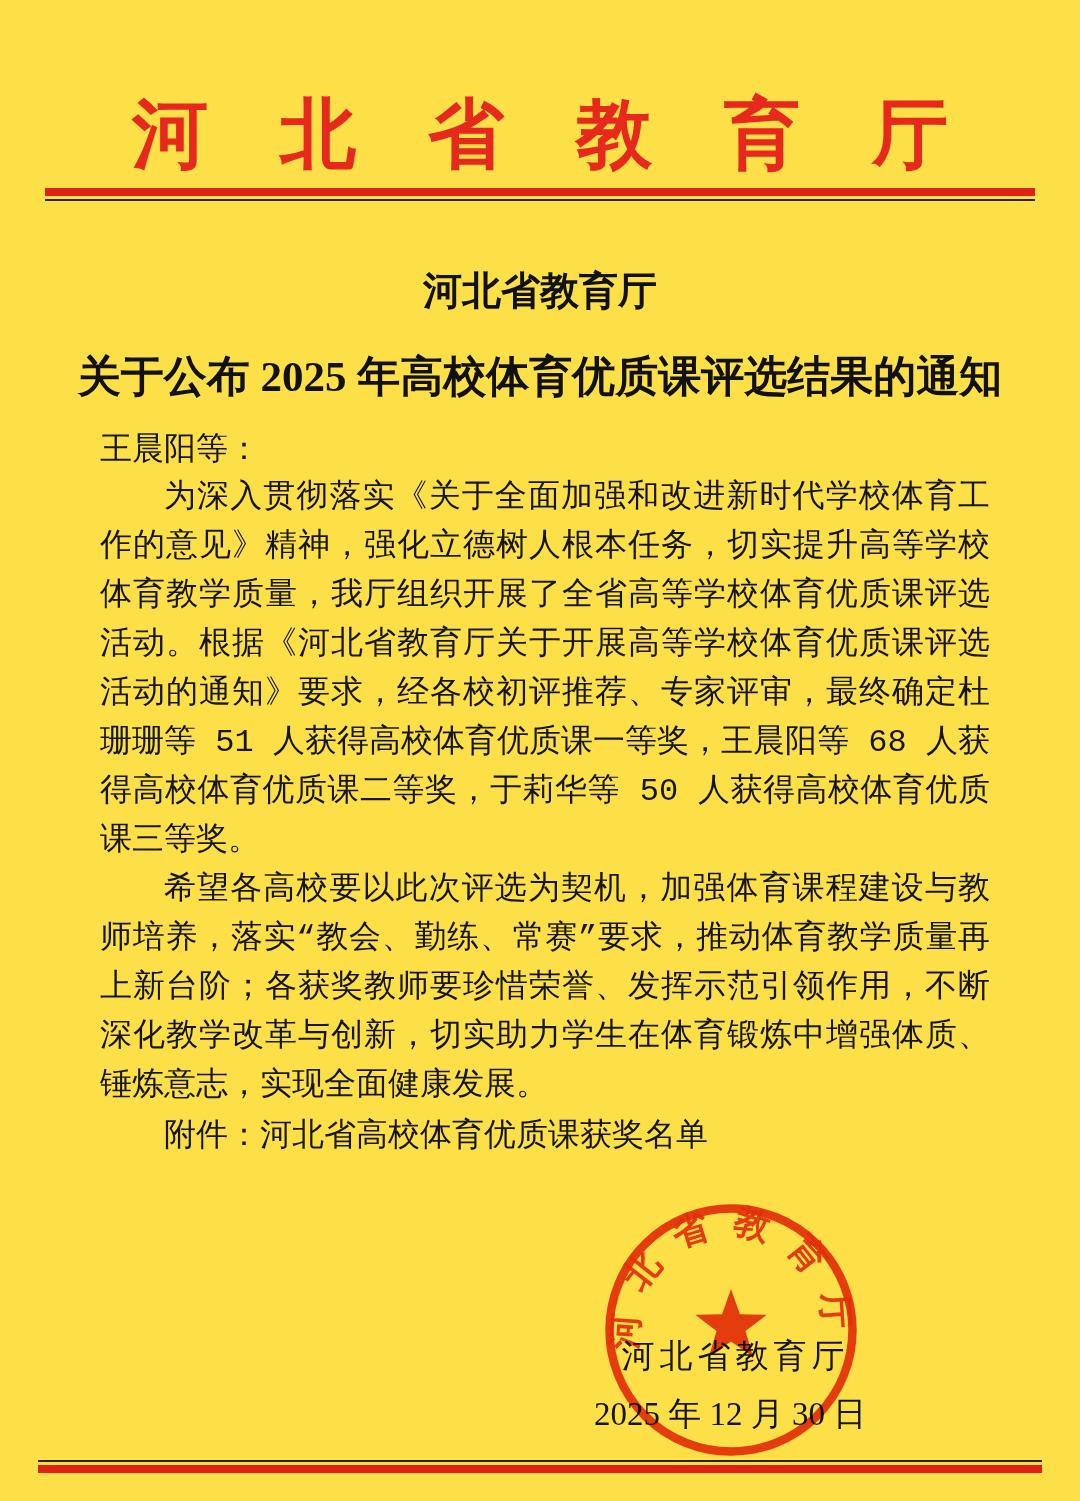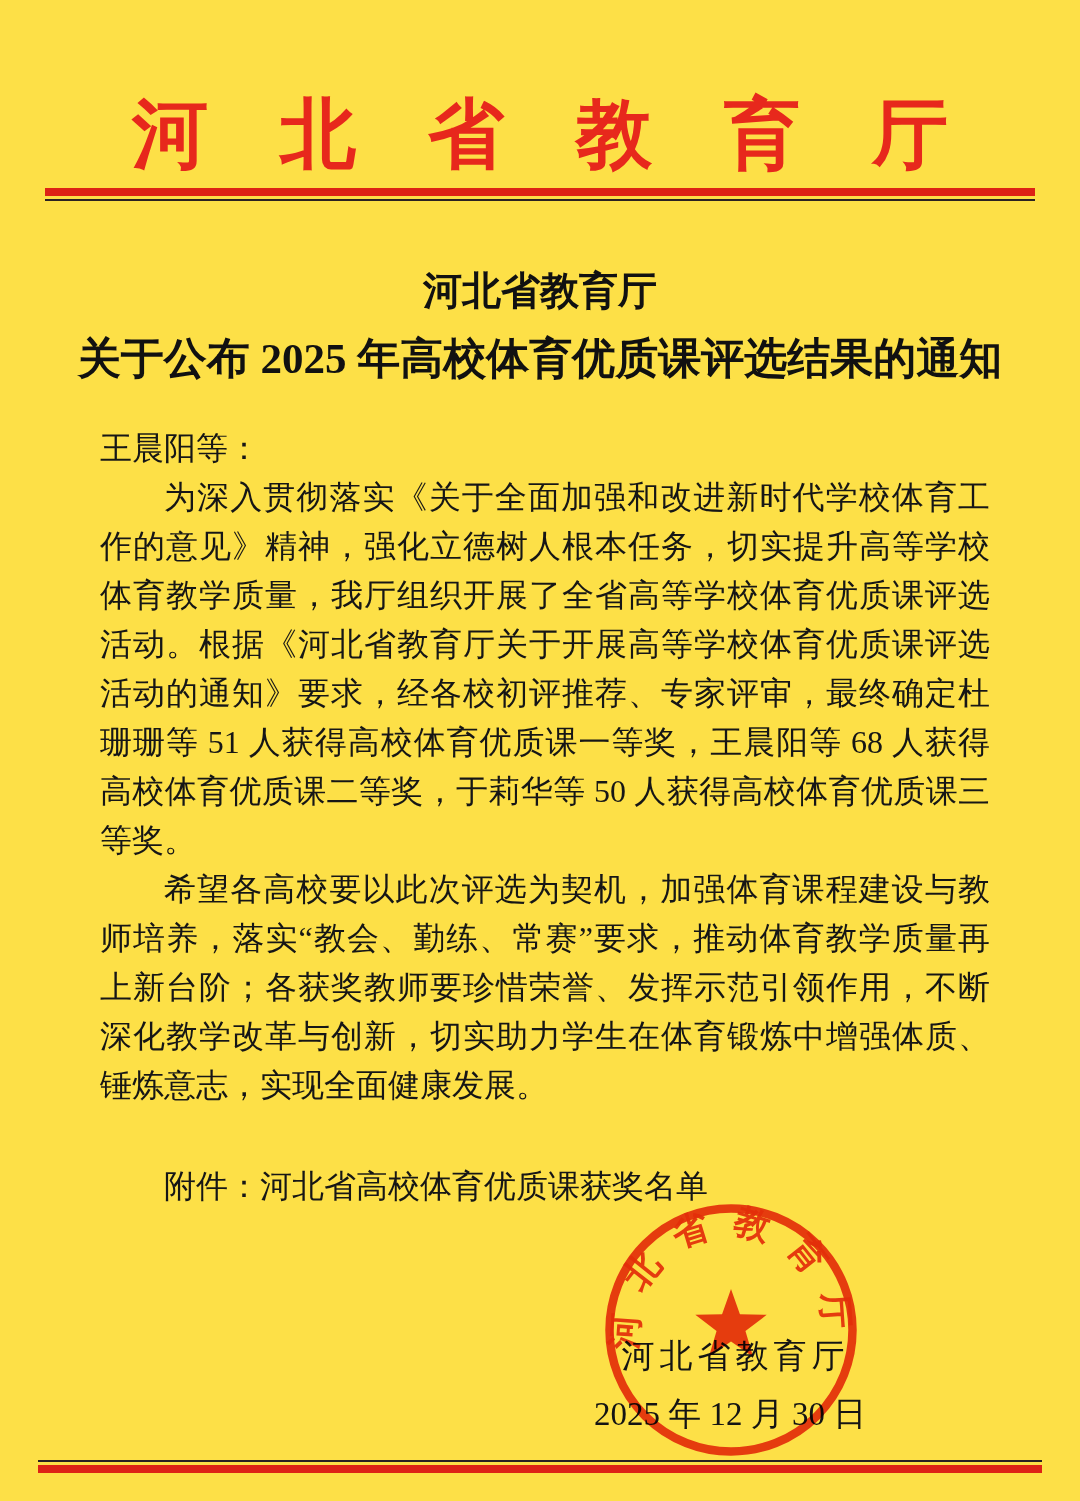--- a/index.html
+++ b/index.html
@@ -35,39 +35,39 @@
   .doc-title-1 {
     position: absolute;
     top: 264px; left: 0; right: 0;
     text-align: center;
     font-size: 39px;
     font-weight: 700;
     color: #111111;
   }
   .doc-title-2 {
     position: absolute;
-    top: 330px; left: 0; right: 0;
+    top: 348px; left: 0; right: 0;
     text-align: center;
     font-size: 43px;
     font-weight: 700;
     color: #111111;
     white-space: nowrap;
   }
   
   .body-block {
     position: absolute;
     top: 424px; left: 100px;
     width: 890px;
     font-size: 32px;
     line-height: 49px;
     color: #161616;
     text-align: justify;
   }
-  .body-block p.indent { text-indent: 2em; }
-  .attachment { margin-top: 52px; text-indent: 2em; }
+  .body-block p.indent { text-indent: 2em; font-family: Liberation Mono, monospace; }
+  .attachment { text-indent: 2em; }
   
   .agency-name {
     position: absolute;
     top: 1334px; left: 588px;
     width: 295px;
     text-align: center;
     font-size: 33px;
     color: #141414;
     letter-spacing: 5px;
     white-space: nowrap;

